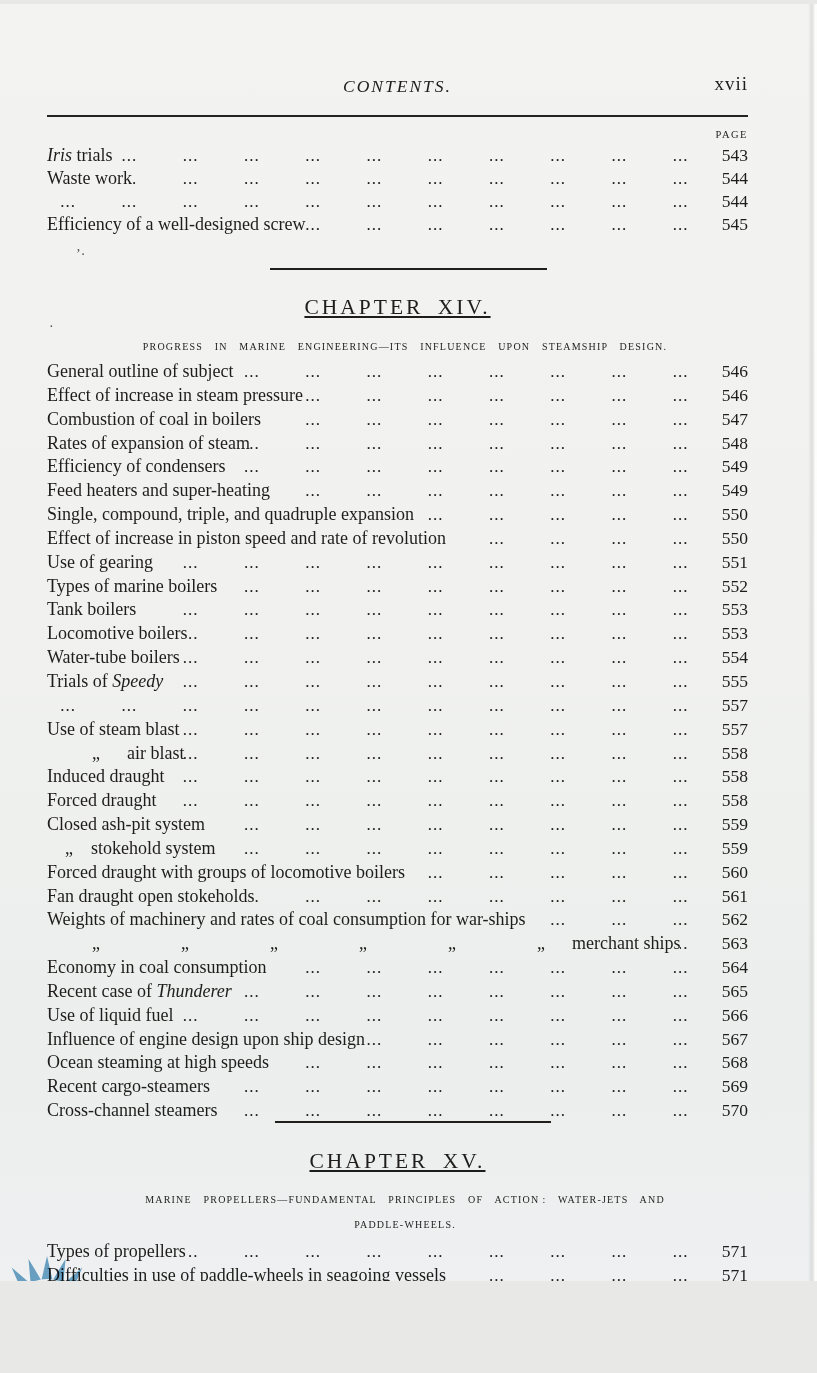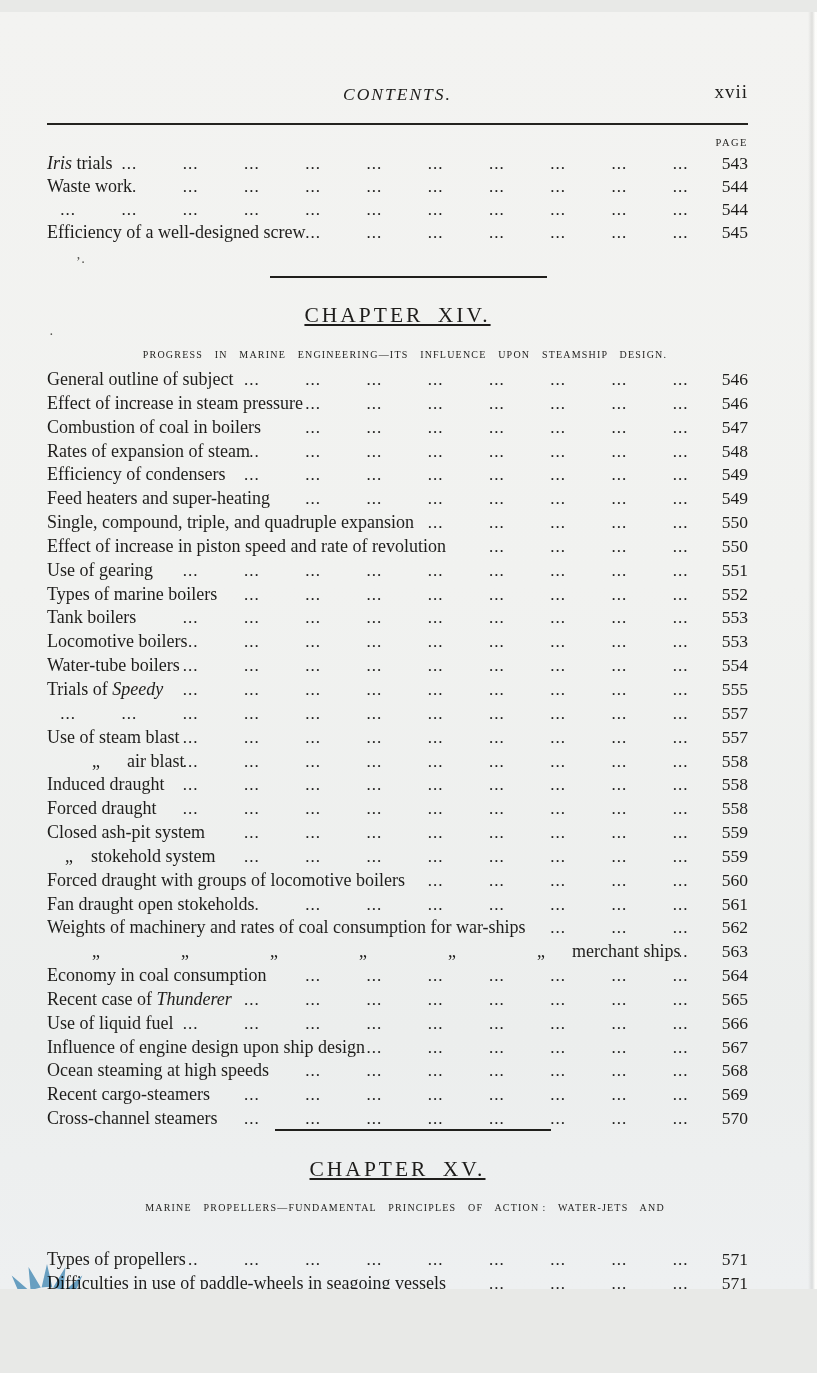--- a/index.html
+++ b/index.html
@@ -1,17 +1,17 @@
 <!DOCTYPE html>
 <html style="--wm-blue: #6fa9cd; --wm-stroke: #4f93bd;"><head>
 <meta charset="utf-8">
 <style>
   html,body{margin:0;padding:0;background:#e8e9e7;}
   .page{
-    position:relative;width:817px;height:1277px;margin:12px auto;overflow:hidden;
+    position:relative;width:817px;height:1277px;margin:4px auto;overflow:hidden;
     background:linear-gradient(180deg,#f3f3f1 0%,#f1f2f0 45%,#eceeed 80%,#eef0f1 100%);
     font-family:"Liberation Serif","DejaVu Serif",serif;color:#1e1d1b;
   }
   .scan-edge-right{position:absolute;top:0;right:0;width:9px;height:100%;
     background:linear-gradient(90deg,rgba(255,255,255,0) 0%,rgba(140,140,136,.20) 45%,rgba(253,253,251,.95) 80%);}
   .running-head{position:absolute;top:72px;left:47px;width:701px;height:28px;}
   .running-title{position:absolute;left:0;top:0;width:100%;text-align:center;
     font-style:italic;font-size:17.5px;letter-spacing:2px;}
   .folio{position:absolute;right:0;top:-3px;font-size:19px;letter-spacing:1px;}
   .head-rule{position:absolute;top:111px;left:47px;width:701px;height:2px;background:#24231f;}
@@ -249,20 +249,21 @@
         <span class="leader"> ...   ...   ...   ...   ...   ...   ...   ...   ...   ...   ...   ...   ...   </span>
         <span class="pg">570</span>
       </div>
     </div>
 
   <div class="divider" id="divider-2"></div>
 
   <h2 class="chapter" id="chapter-xv">CHAPTER XV.</h2>
   <div class="subtitle" id="subtitle-xv">
       <div>MARINE PROPELLERS—FUNDAMENTAL PRINCIPLES OF ACTION : WATER-JETS AND</div>
+      <div>PADDLE-WHEELS.</div>
     </div>
   <div class="toc dense" id="toc-xv">
       <div class="toc-row">
         <span class="t"><span>Types of propellers</span></span>
         <span class="leader"> ...   ...   ...   ...   ...   ...   ...   ...   ...   ...   ...   ...   ...   </span>
         <span class="pg">571</span>
       </div>
       <div class="toc-row">
         <span class="t"><span>Difficulties in use of paddle-wheels in seagoing vessels</span></span>
         <span class="leader"> ...   ...   ...   ...   ...   ...   ...   ...   ...   ...   ...   ...   ...   </span>

